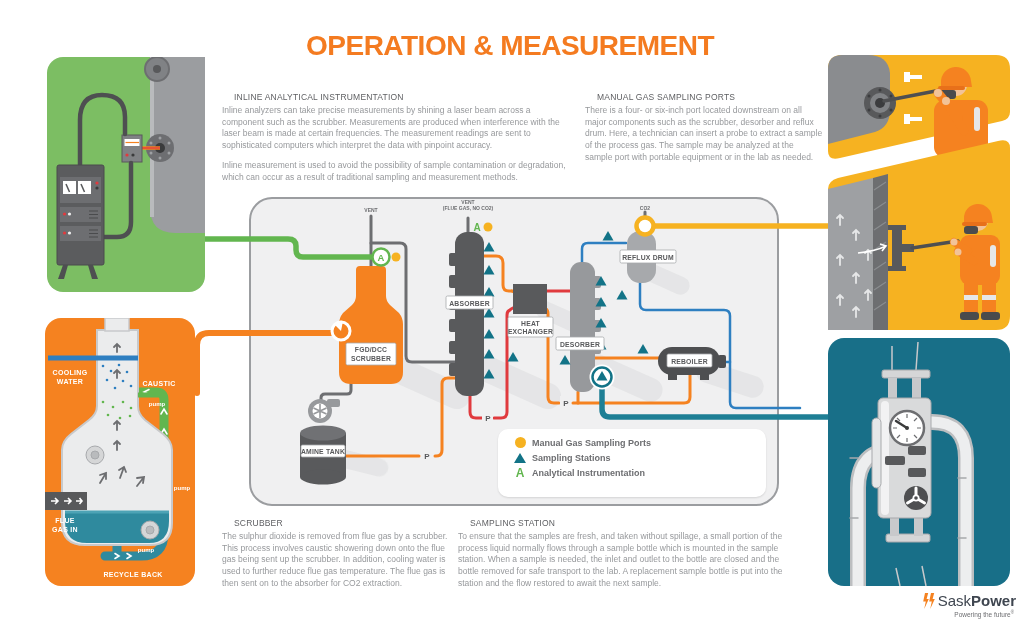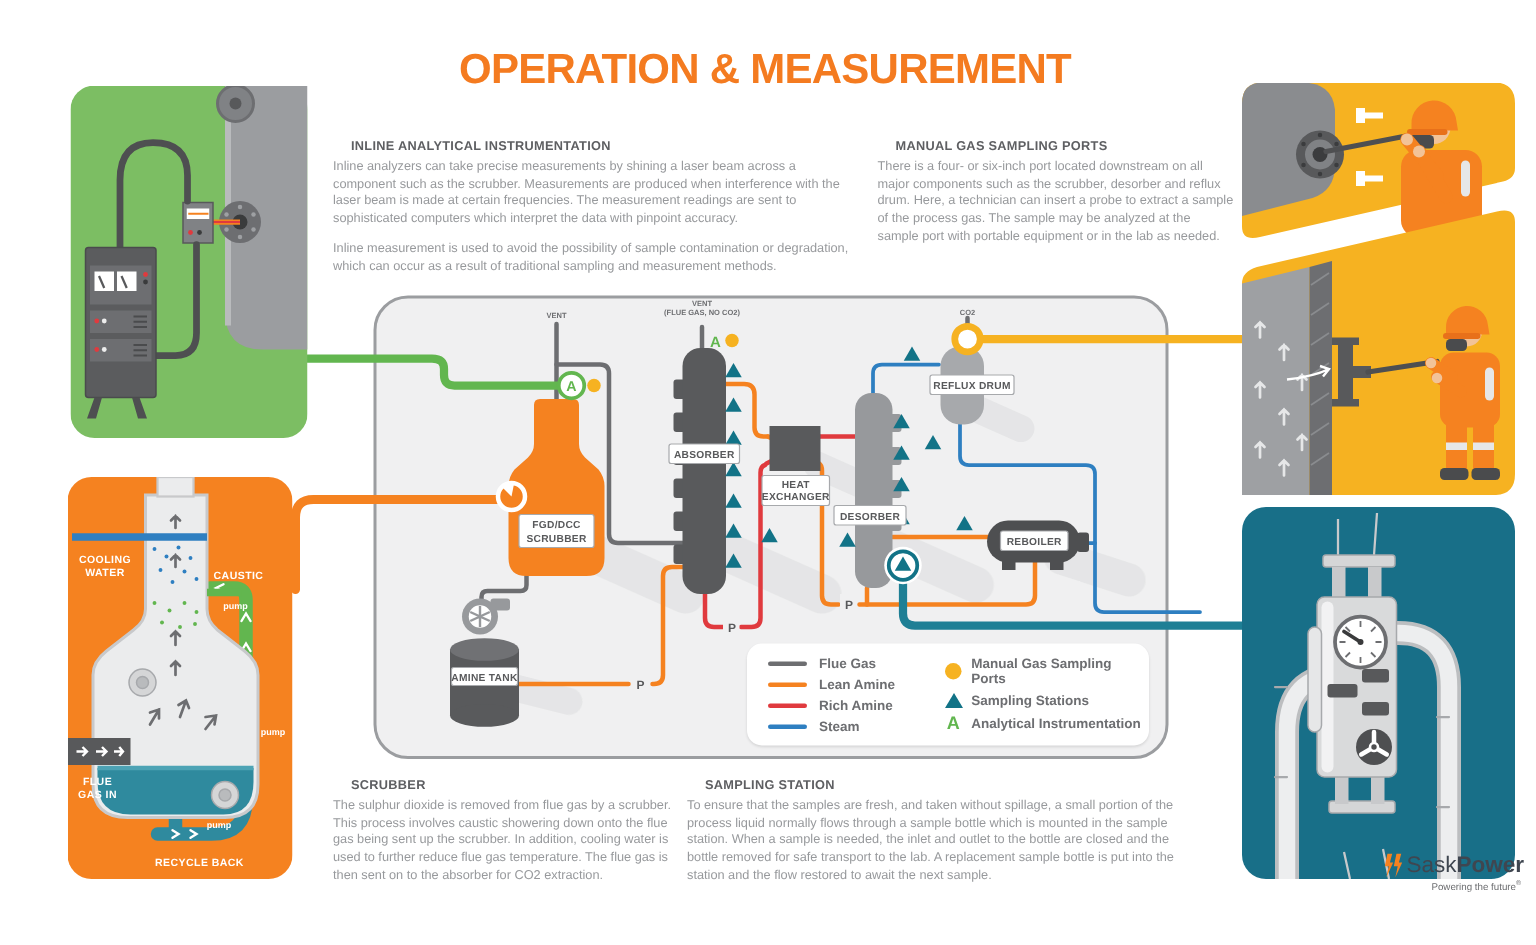--- a/index.html
+++ b/index.html
@@ -1,40 +1,40 @@
 <!DOCTYPE html>
 <html><head>
 <meta charset="utf-8">
 <style>
   html,body{margin:0;padding:0;background:#fff;}
   #stage{position:relative;width:1024px;height:630px;background:#fff;overflow:hidden;
          font-family:"Liberation Sans",sans-serif;}
   .abs{position:absolute;}
   #title{left:230px;top:30px;width:560px;text-align:center;font-size:28px;font-weight:bold;
          color:#F47B20;letter-spacing:-.5px;}
-  .tblock h3{margin:0 0 3px 0;font-size:8.5px;font-weight:bold;color:#5E5F62;letter-spacing:.2px;padding-left:12px;}
+  .tblock h3{margin:0 0 3px 0;font-size:8.5px;font-weight:normal;color:#5E5F62;letter-spacing:.2px;padding-left:12px;}
   .tblock p{margin:0 0 8px 0;font-size:8.5px;line-height:1.38;color:#97999C;}
   #blk-inline{left:222px;top:92px;width:348px;}
   #blk-manual{left:585px;top:92px;width:238px;}
   #blk-scrubber{left:222px;top:518px;width:228px;}
   #blk-sampling{left:458px;top:518px;width:332px;}
   .panel-svg{display:block;}
   #legend{left:498px;top:429px;width:268px;height:68px;background:#fff;border-radius:10px;
           box-shadow:0 1px 2px rgba(0,0,0,.12);display:flex;padding:8px 0 0 14px;box-sizing:border-box;}
   .leg-col{display:flex;flex-direction:column;}
   .leg-col.lines{width:116px;gap:4px;}
   .leg-col.syms{gap:5px;}
   .leg-row{display:flex;align-items:center;font-size:9px;font-weight:600;color:#6D6E71;}
   .leg-swatch{width:26px;height:3px;border-radius:2px;margin-right:8px;flex:0 0 auto;}
   .leg-ic{width:16px;margin-right:4px;display:flex;justify-content:center;flex:0 0 auto;}
   .ic-circle{width:11px;height:11px;border-radius:50%;background:#F6B221;}
   .ic-tri{width:0;height:0;border-left:6px solid transparent;border-right:6px solid transparent;
           border-bottom:10px solid #127387;}
   .ic-A{font-size:12px;font-weight:bold;color:#62B64F;line-height:10px;}
-  #logo{left:876px;top:568px;width:140px;}
+  #logo{left:876px;top:592px;width:140px;}
   #logo .row{display:flex;align-items:center;justify-content:flex-end;gap:3px;}
   #logo .word{font-size:15px;color:#3F4650;}
   #logo .word b{font-weight:bold;}
   #logo .tag{text-align:right;font-size:6.5px;color:#6D6E71;margin-top:1px;padding-right:2px;}
   svg text{font-family:"Liberation Sans",sans-serif;}
   .lblbox{fill:#fff;stroke:#A7A9AC;stroke-width:.8;}
   .lbltxt{font-size:6.8px;font-weight:bold;fill:#58595B;letter-spacing:.2px;text-anchor:middle;}
   .tinytxt{font-size:5px;font-weight:bold;fill:#6D6E71;text-anchor:middle;}
   .wlab{font-size:7px;font-weight:bold;fill:#fff;letter-spacing:.3px;text-anchor:middle;}
   .wlab-s{font-size:6px;font-weight:bold;fill:#fff;text-anchor:middle;}
@@ -244,38 +244,20 @@
 <div class="abs tblock" id="blk-scrubber">
   <h3>SCRUBBER</h3>
   <p>The sulphur dioxide is removed from flue gas by a scrubber. This process involves caustic showering down onto the flue gas being sent up the scrubber. In addition, cooling water is used to further reduce flue gas temperature. The flue gas is then sent on to the absorber for CO2 extraction.</p>
 </div>
 <div class="abs tblock" id="blk-sampling">
   <h3>SAMPLING STATION</h3>
   <p>To ensure that the samples are fresh, and taken without spillage, a small portion of the process liquid normally flows through a sample bottle which is mounted in the sample station. When a sample is needed, the inlet and outlet to the bottle are closed and the bottle removed for safe transport to the lab.  A replacement sample bottle is put into the station and the flow restored to await the next sample.</p>
 </div>
 
 <div class="abs" id="legend">
-  <div class="leg-col lines">
-    <div class="leg-row">
-      <span class="leg-swatch" style="background:#6D6E71"></span>
-      <span>Flue Gas</span>
-        </div>
-    <div class="leg-row">
-      <span class="leg-swatch" style="background:#F58220"></span>
-      <span>Lean Amine</span>
-        </div>
-    <div class="leg-row">
-      <span class="leg-swatch" style="background:#E03A3E"></span>
-      <span>Rich Amine</span>
-        </div>
-    <div class="leg-row">
-      <span class="leg-swatch" style="background:#2E7FC1"></span>
-      <span>Steam</span>
-        </div>
-  </div>
   <div class="leg-col syms">
     <div class="leg-row">
       <span class="leg-ic">
             <span class="ic-circle"></span>
           </span>
       <span>Manual Gas Sampling Ports</span>
         </div>
     <div class="leg-row">
       <span class="leg-ic">
             <span class="ic-tri"></span>

